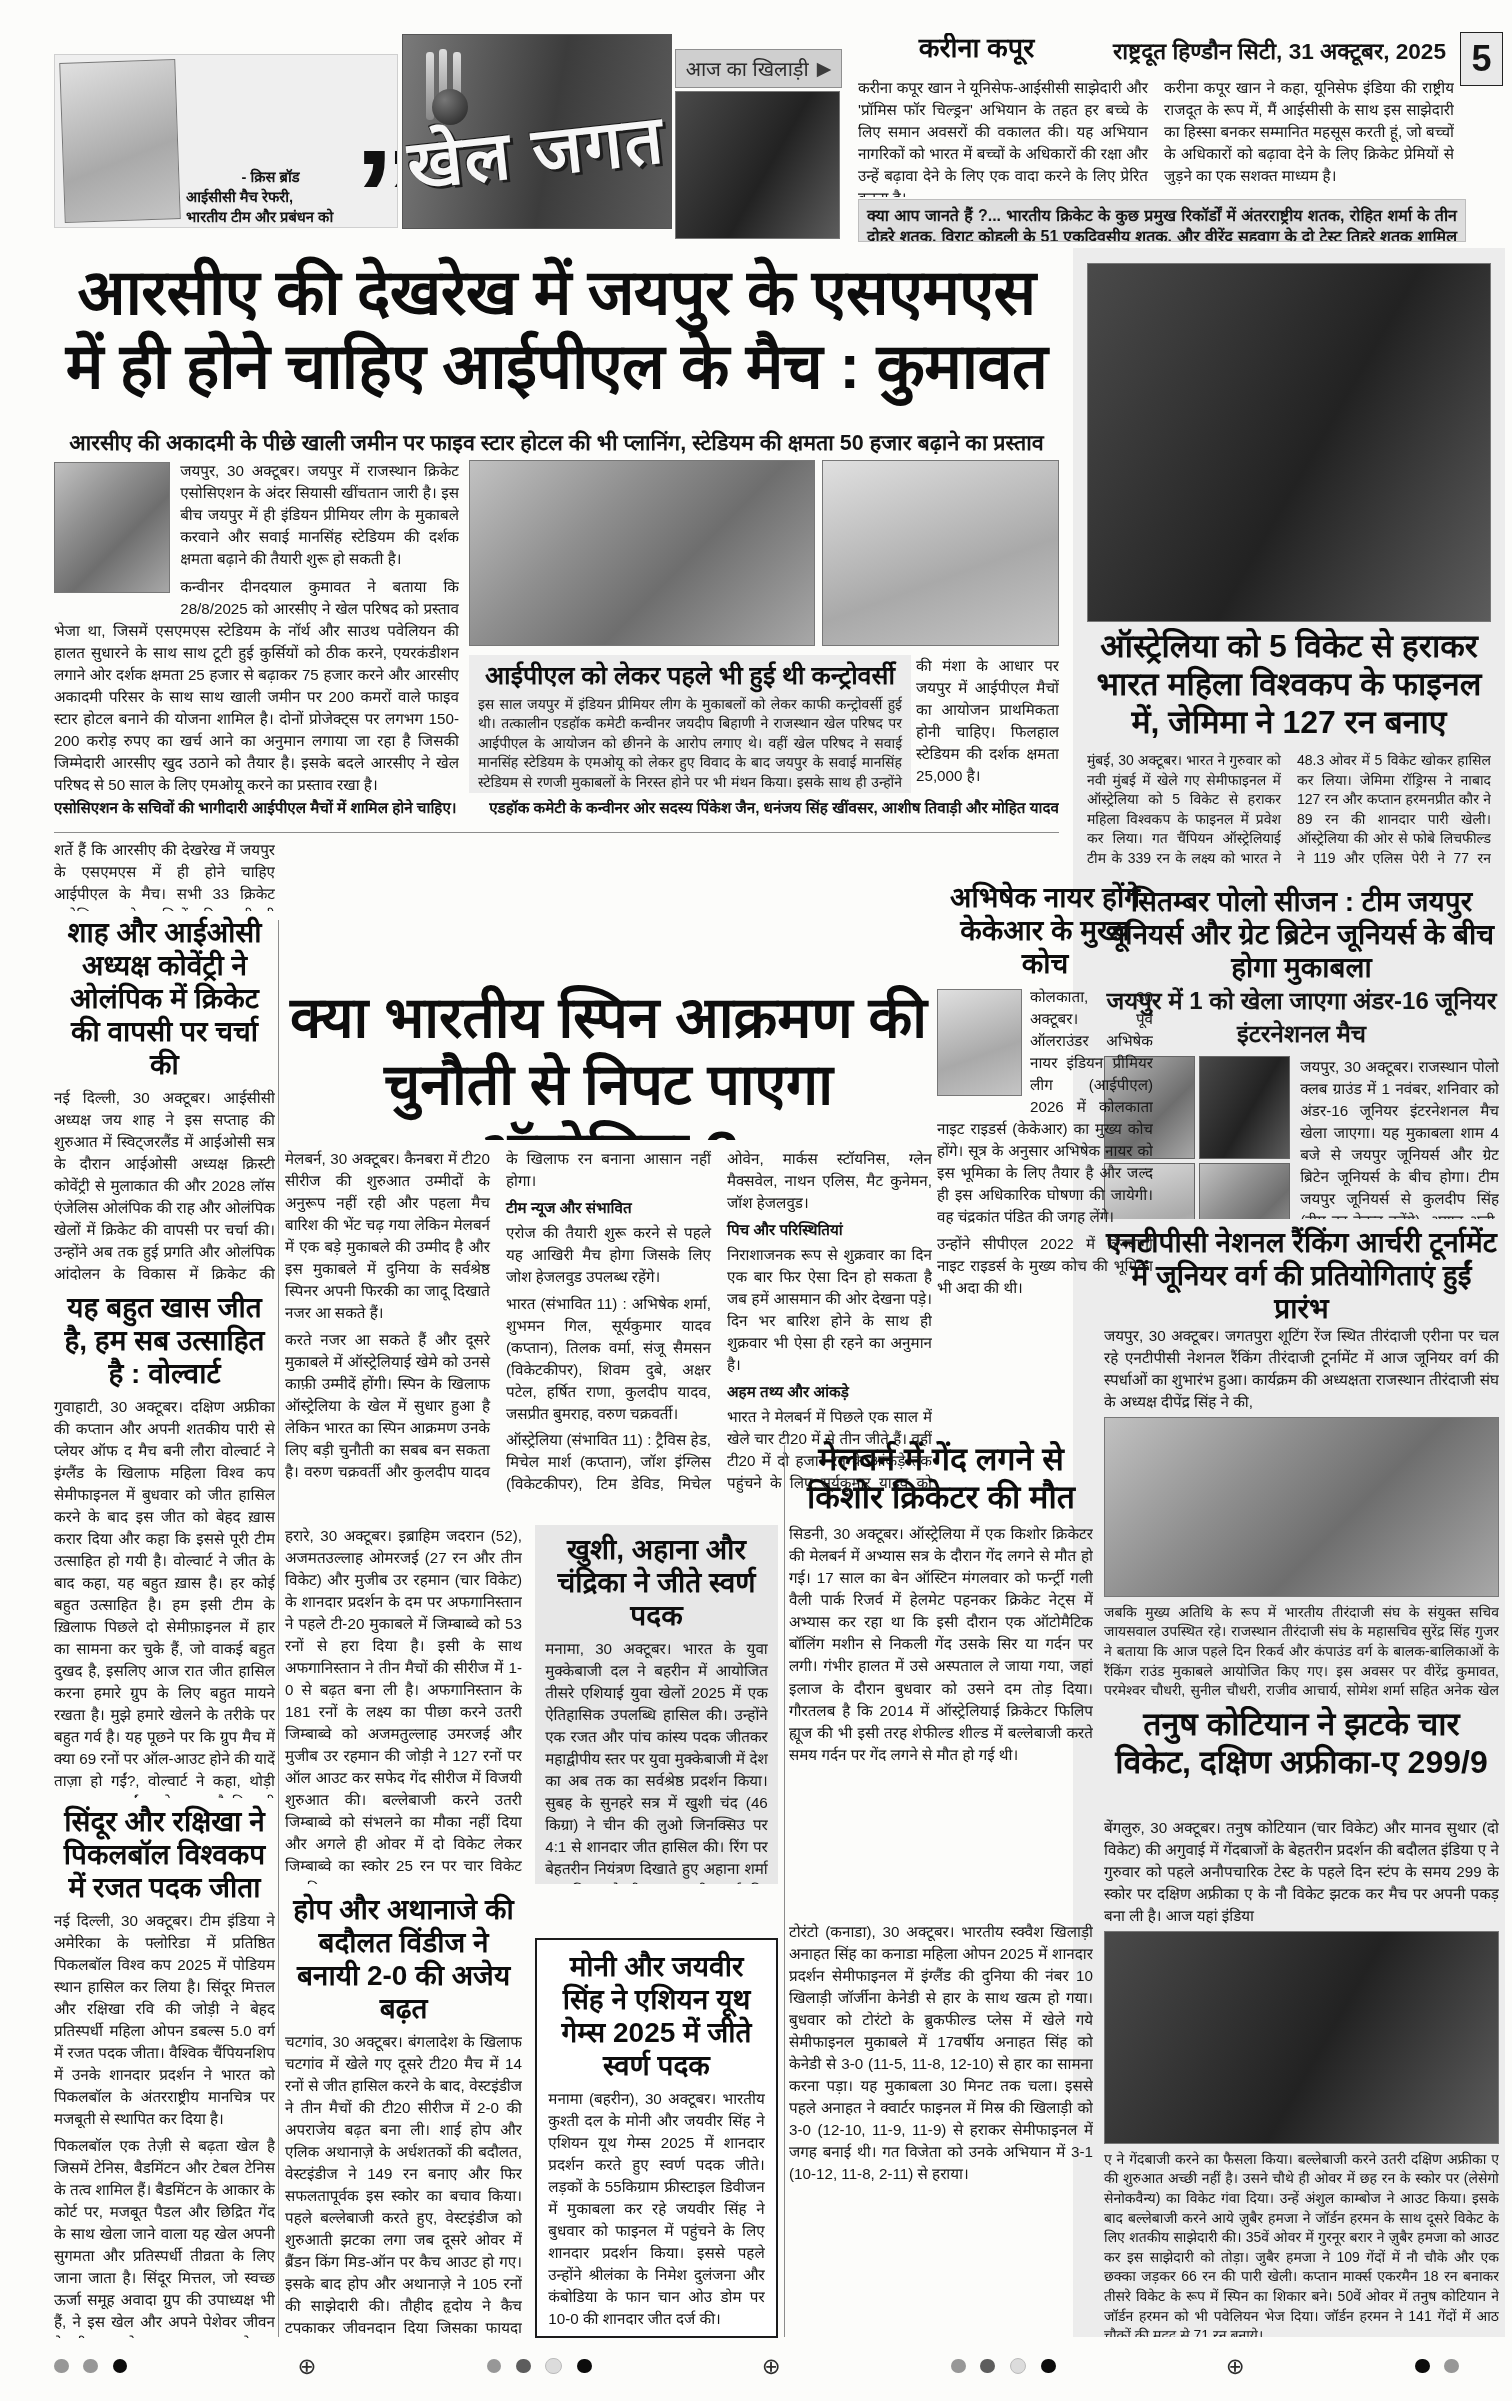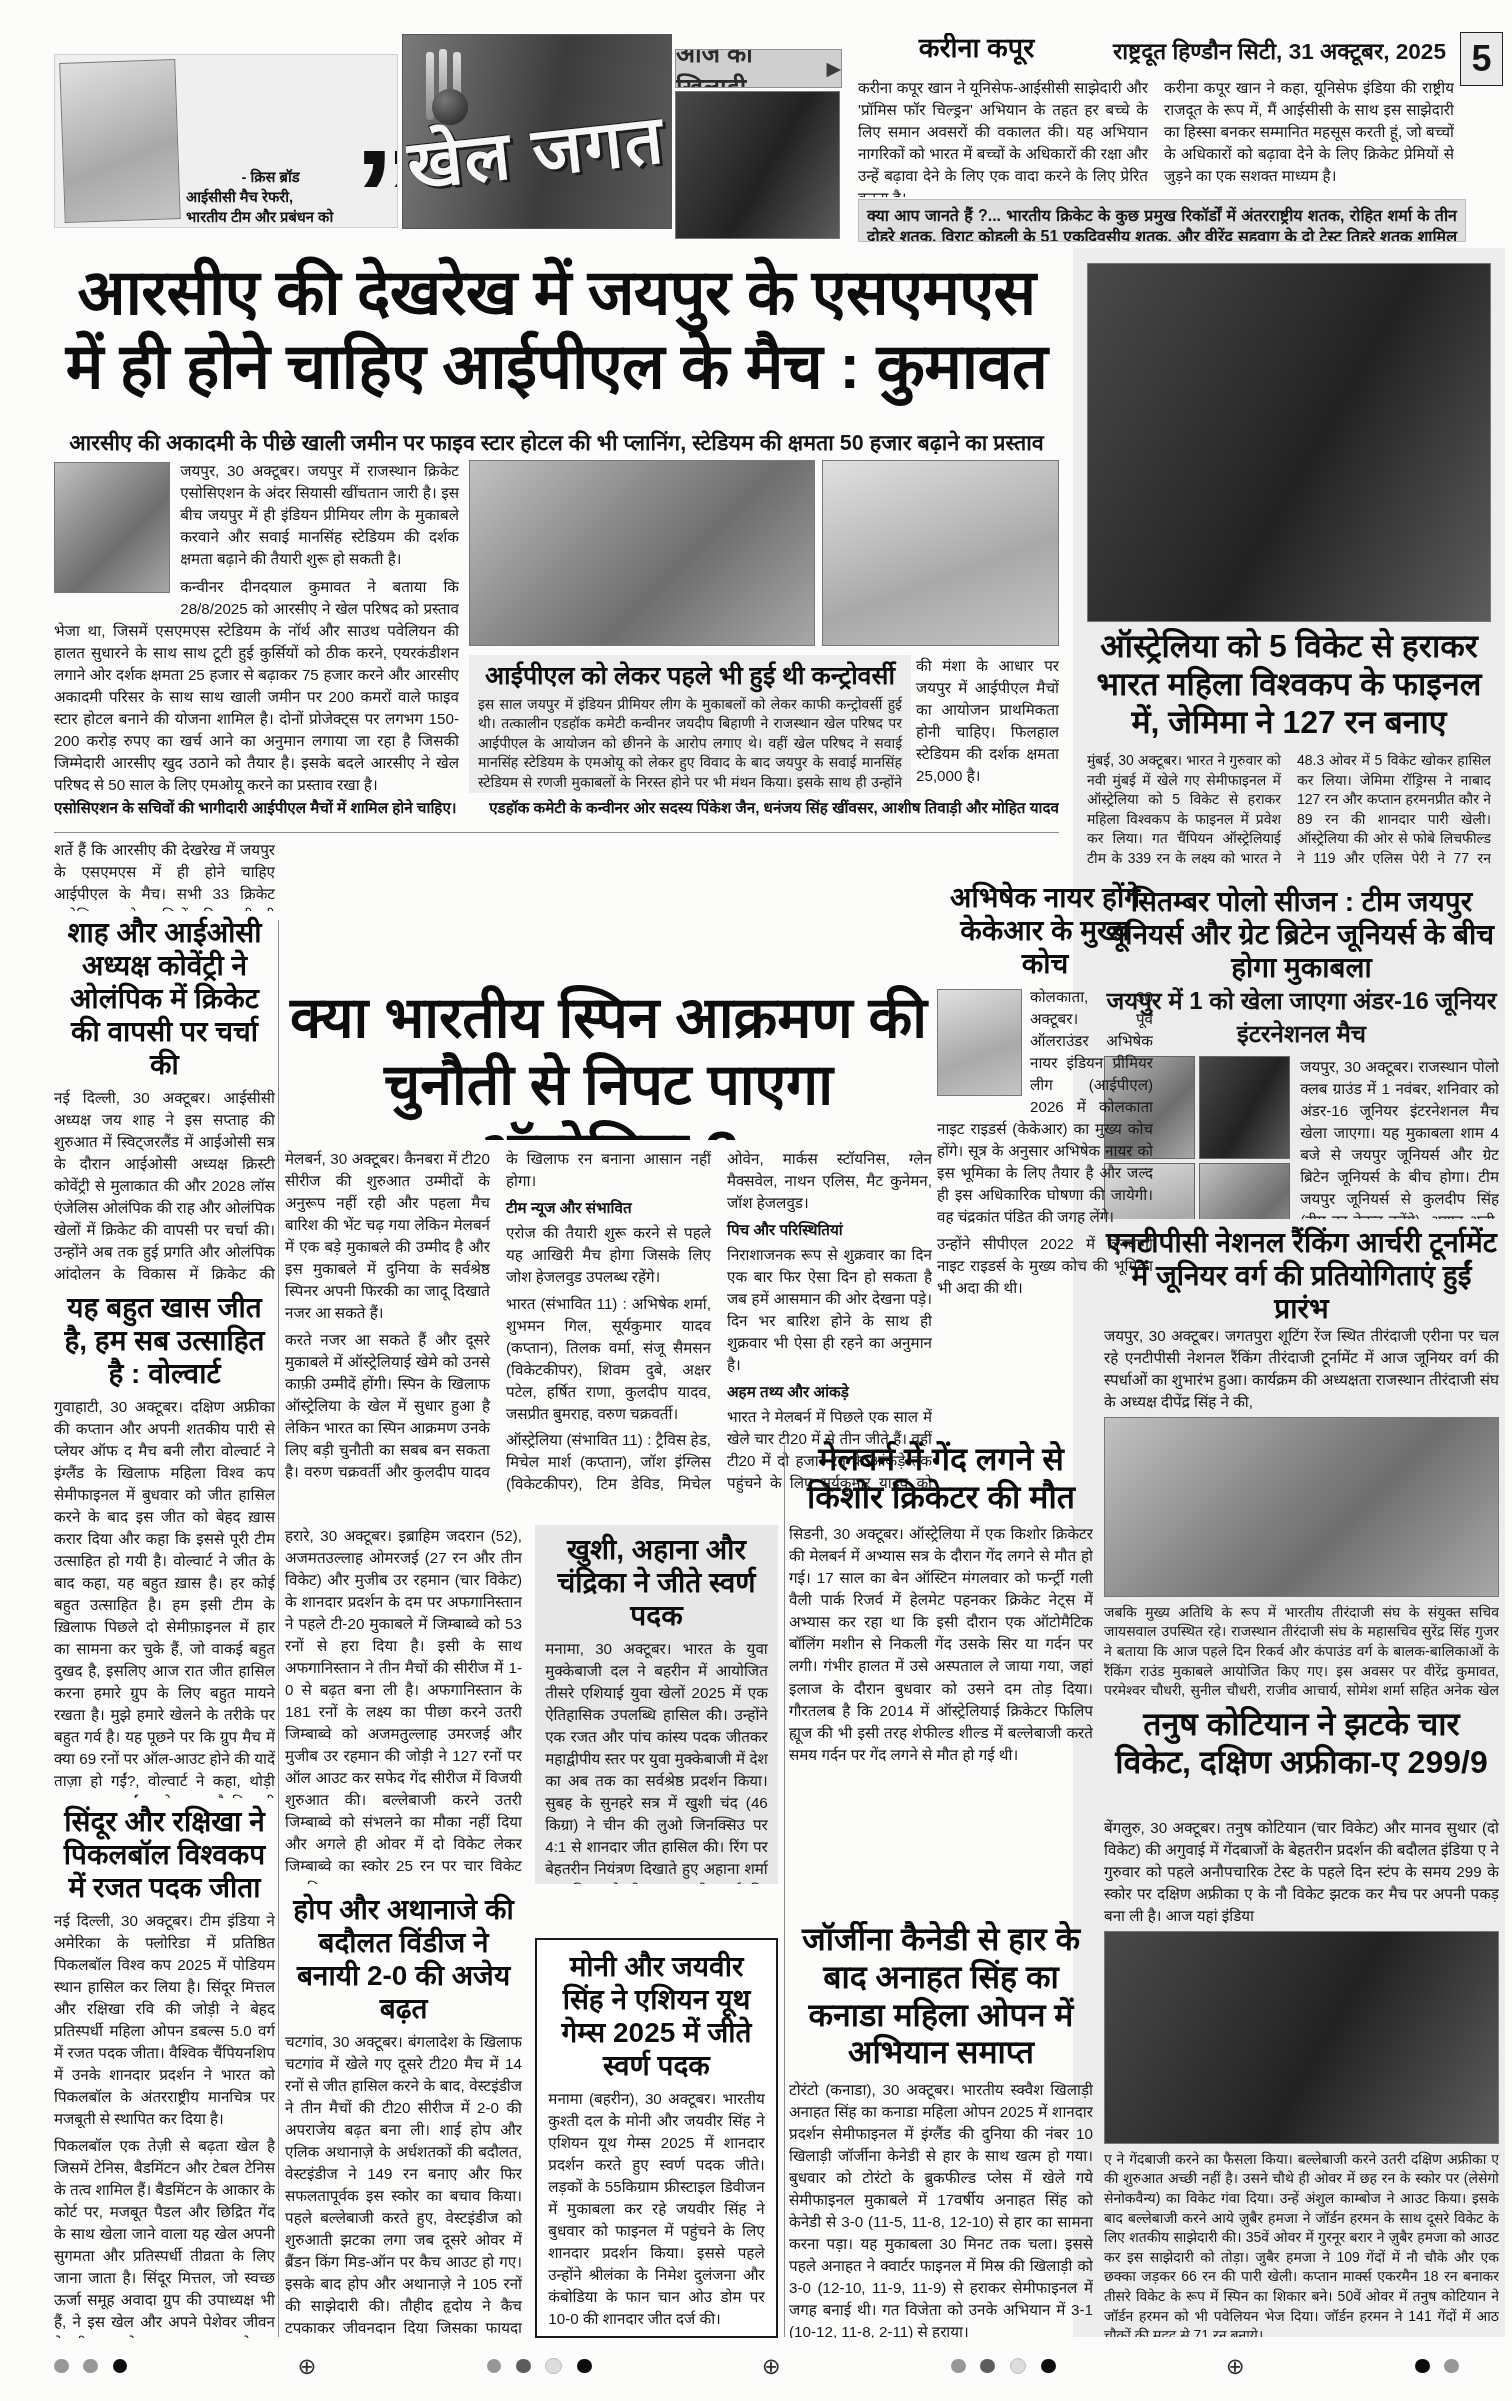--- a/index.html
+++ b/index.html
@@ -23,21 +23,21 @@
   .photo.light{background:linear-gradient(160deg,#e0e0e0,#a9a9a9 60%,#c5c5c5)}
   .panel{background:#ececec}
   .graybox{background:#e7e7e7}
   .rule{background:#8c8c8c}
   .quote-box{background:#efefef;border:0.6px solid #cfcfcf}
   .quote-mark{font-size:147px;line-height:0.6;color:#111;font-weight:800}
   .masthead{background:linear-gradient(100deg,#7a7a7a,#3c3c3c 55%,#5b5b5b);border:0.6px solid #555}
   .masthead-title{font-weight:800;font-size:67px;color:#f7f7f7;white-space:nowrap;
     transform:rotate(-6deg);text-shadow:2.8px 2.8px 0 #1d1d1d,-1.1px -1.1px 0 #1d1d1d;letter-spacing:2.3px}
   .badge{background:#cfcfcf;border:0.6px solid #8f8f8f;display:flex;align-items:center;justify-content:center;gap:8px}
-  .badge .txt{font-size:25px;font-weight:700;color:#2b2b2b}
+  .badge .txt{font-size:20px;font-weight:400;color:#2b2b2b}
   .badge .arr{font-size:19px;color:#3c3c3c}
   .edition{font-size:22.6px;font-weight:700;text-align:right}
   .pageno{border:1.7px solid #222;font-size:36px;font-weight:800;display:flex;align-items:center;justify-content:center;background:#e9e9e9}
   .didknow{background:#dedede;border:0.6px solid #bdbdbd;font-size:16px;font-weight:700;line-height:1.35;
            padding:4.5px 8px;box-sizing:border-box;text-align:justify}
   .cols2{column-count:2;column-gap:16px}
   .cols3{column-count:3;column-gap:16px}
   .subhead{font-size:24px;font-weight:800;text-align:center}
   .inhead{font-weight:800}
   .caption{font-size:14.7px;font-weight:700;line-height:1.35}
@@ -212,21 +212,20 @@
     <p class="body" style="margin:0 0 4.5px 0;">कोलकाता, 30 अक्टूबर। पूर्व ऑलराउंडर अभिषेक नायर इंडियन प्रीमियर लीग (आईपीएल) 2026 में कोलकाता नाइट राइडर्स (केकेआर) का मुख्य कोच होंगे। सूत्र के अनुसार अभिषेक नायर को इस भूमिका के लिए तैयार है और जल्द ही इस अधिकारिक घोषणा की जायेगी। वह चंद्रकांत पंडित की जगह लेंगे।</p>
     <p class="body" style="margin:0;">उन्होंने सीपीएल 2022 में त्रिनबागो नाइट राइडर्स के मुख्य कोच की भूमिका भी अदा की थी।</p>
   </div>
 
   <div class="abs" style="left:789px;top:1441px;width:304px;height:473px;">
     <div class="hd h-l tc" style="margin-bottom:6.8px;text-align:center;">मेलबर्न में गेंद लगने से किशोर क्रिकेटर की मौत</div>
     <p class="body" style="margin:0;">सिडनी, 30 अक्टूबर। ऑस्ट्रेलिया में एक किशोर क्रिकेटर की मेलबर्न में अभ्यास सत्र के दौरान गेंद लगने से मौत हो गई। 17 साल का बेन ऑस्टिन मंगलवार को फर्न्ट्री गली वैली पार्क रिजर्व में हेलमेट पहनकर क्रिकेट नेट्स में अभ्यास कर रहा था कि इसी दौरान एक ऑटोमैटिक बॉलिंग मशीन से निकली गेंद उसके सिर या गर्दन पर लगी। गंभीर हालत में उसे अस्पताल ले जाया गया, जहां इलाज के दौरान बुधवार को उसने दम तोड़ दिया। गौरतलब है कि 2014 में ऑस्ट्रेलियाई क्रिकेटर फिलिप ह्यूज की भी इसी तरह शेफील्ड शील्ड में बल्लेबाजी करते समय गर्दन पर गेंद लगने से मौत हो गई थी।</p>
   </div>
 
   <div class="abs" style="left:789px;top:1921px;width:304px;height:417px;">
-    <div class="hd h-l tc" style="margin-bottom:6.8px;">जॉर्जीना कैनेडी से हार के बाद अनाहत सिंह का कनाडा महिला ओपन में अभियान समाप्त</div>
     <p class="body" style="margin:0;">टोरंटो (कनाडा), 30 अक्टूबर। भारतीय स्क्वैश खिलाड़ी अनाहत सिंह का कनाडा महिला ओपन 2025 में शानदार प्रदर्शन सेमीफाइनल में इंग्लैंड की दुनिया की नंबर 10 खिलाड़ी जॉर्जीना केनेडी से हार के साथ खत्म हो गया। बुधवार को टोरंटो के ब्रुकफील्ड प्लेस में खेले गये सेमीफाइनल मुकाबले में 17वर्षीय अनाहत सिंह को केनेडी से 3-0 (11-5, 11-8, 12-10) से हार का सामना करना पड़ा। यह मुकाबला 30 मिनट तक चला। इससे पहले अनाहत ने क्वार्टर फाइनल में मिस्र की खिलाड़ी को 3-0 (12-10, 11-9, 11-9) से हराकर सेमीफाइनल में जगह बनाई थी। गत विजेता को उनके अभियान में 3-1 (10-12, 11-8, 2-11) से हराया।</p>
   </div>
 
   <div class="footer">
     <span class="dots">
       <span class="dot d1"></span>
       <span class="dot d1"></span>
       <span class="dot d4"></span>
     </span>
     <span class="plus">⊕</span>

